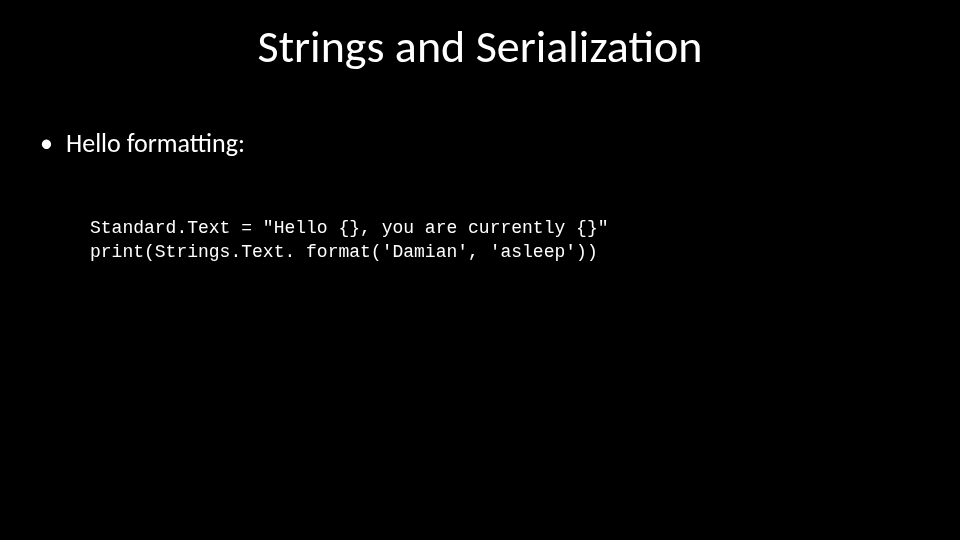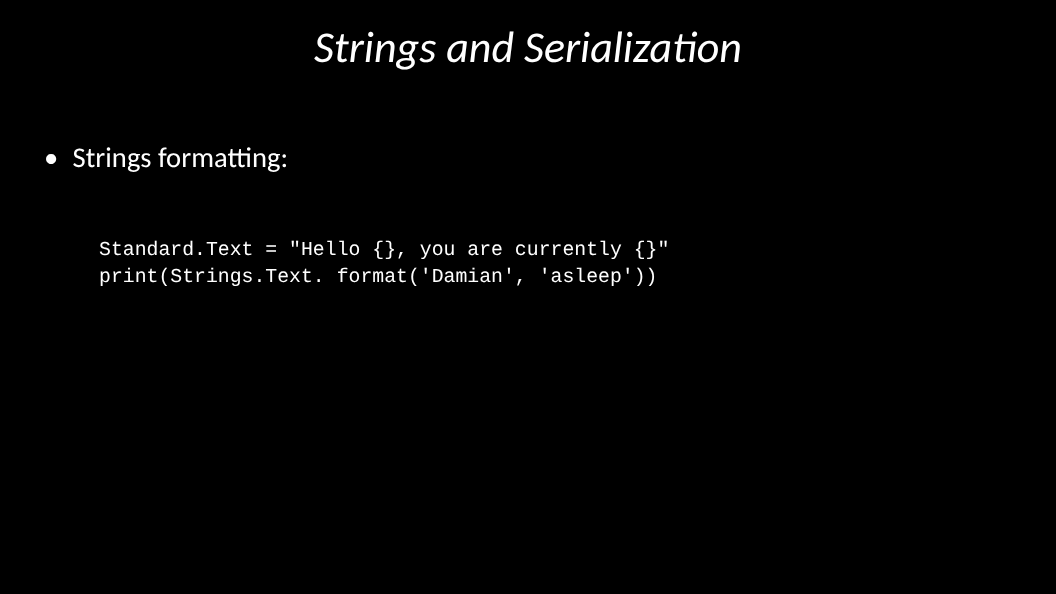--- a/index.html
+++ b/index.html
@@ -17,24 +17,23 @@
     height: 540px;
     position: relative;
     box-sizing: border-box;
   }
   .title {
     position: absolute;
     top: 18px;
     left: 0;
     width: 100%;
     text-align: center;
-    font-size: 40px;
+    font-size: 46px;
     font-weight: 400;
     color: #ffffff;
-    font-style: italic;
   }
   .body {
     position: absolute;
     top: 128px;
     left: 40px;
     right: 40px;
   }
   .bullet-row {
     display: flex;
     align-items: flex-start;
@@ -65,20 +64,20 @@
 </head>
 <body>
 
 <div class="slide">
 
   <div class="title">Strings and Serialization</div>
 
   <div class="body">
     <div class="bullet-row">
       <span class="bullet-dot">•</span>
-      <span class="bullet-text">Strings formatting:</span>
+      <span class="bullet-text">Hello formatting:</span>
     </div>
   </div>
 
   <div class="code-block"><span>Standard.Text = "Hello {}, you are currently {}"</span>
 <span>print(Strings.Text. format('Damian', 'asleep'))</span></div>
 
 </div>
 
 </body></html>

